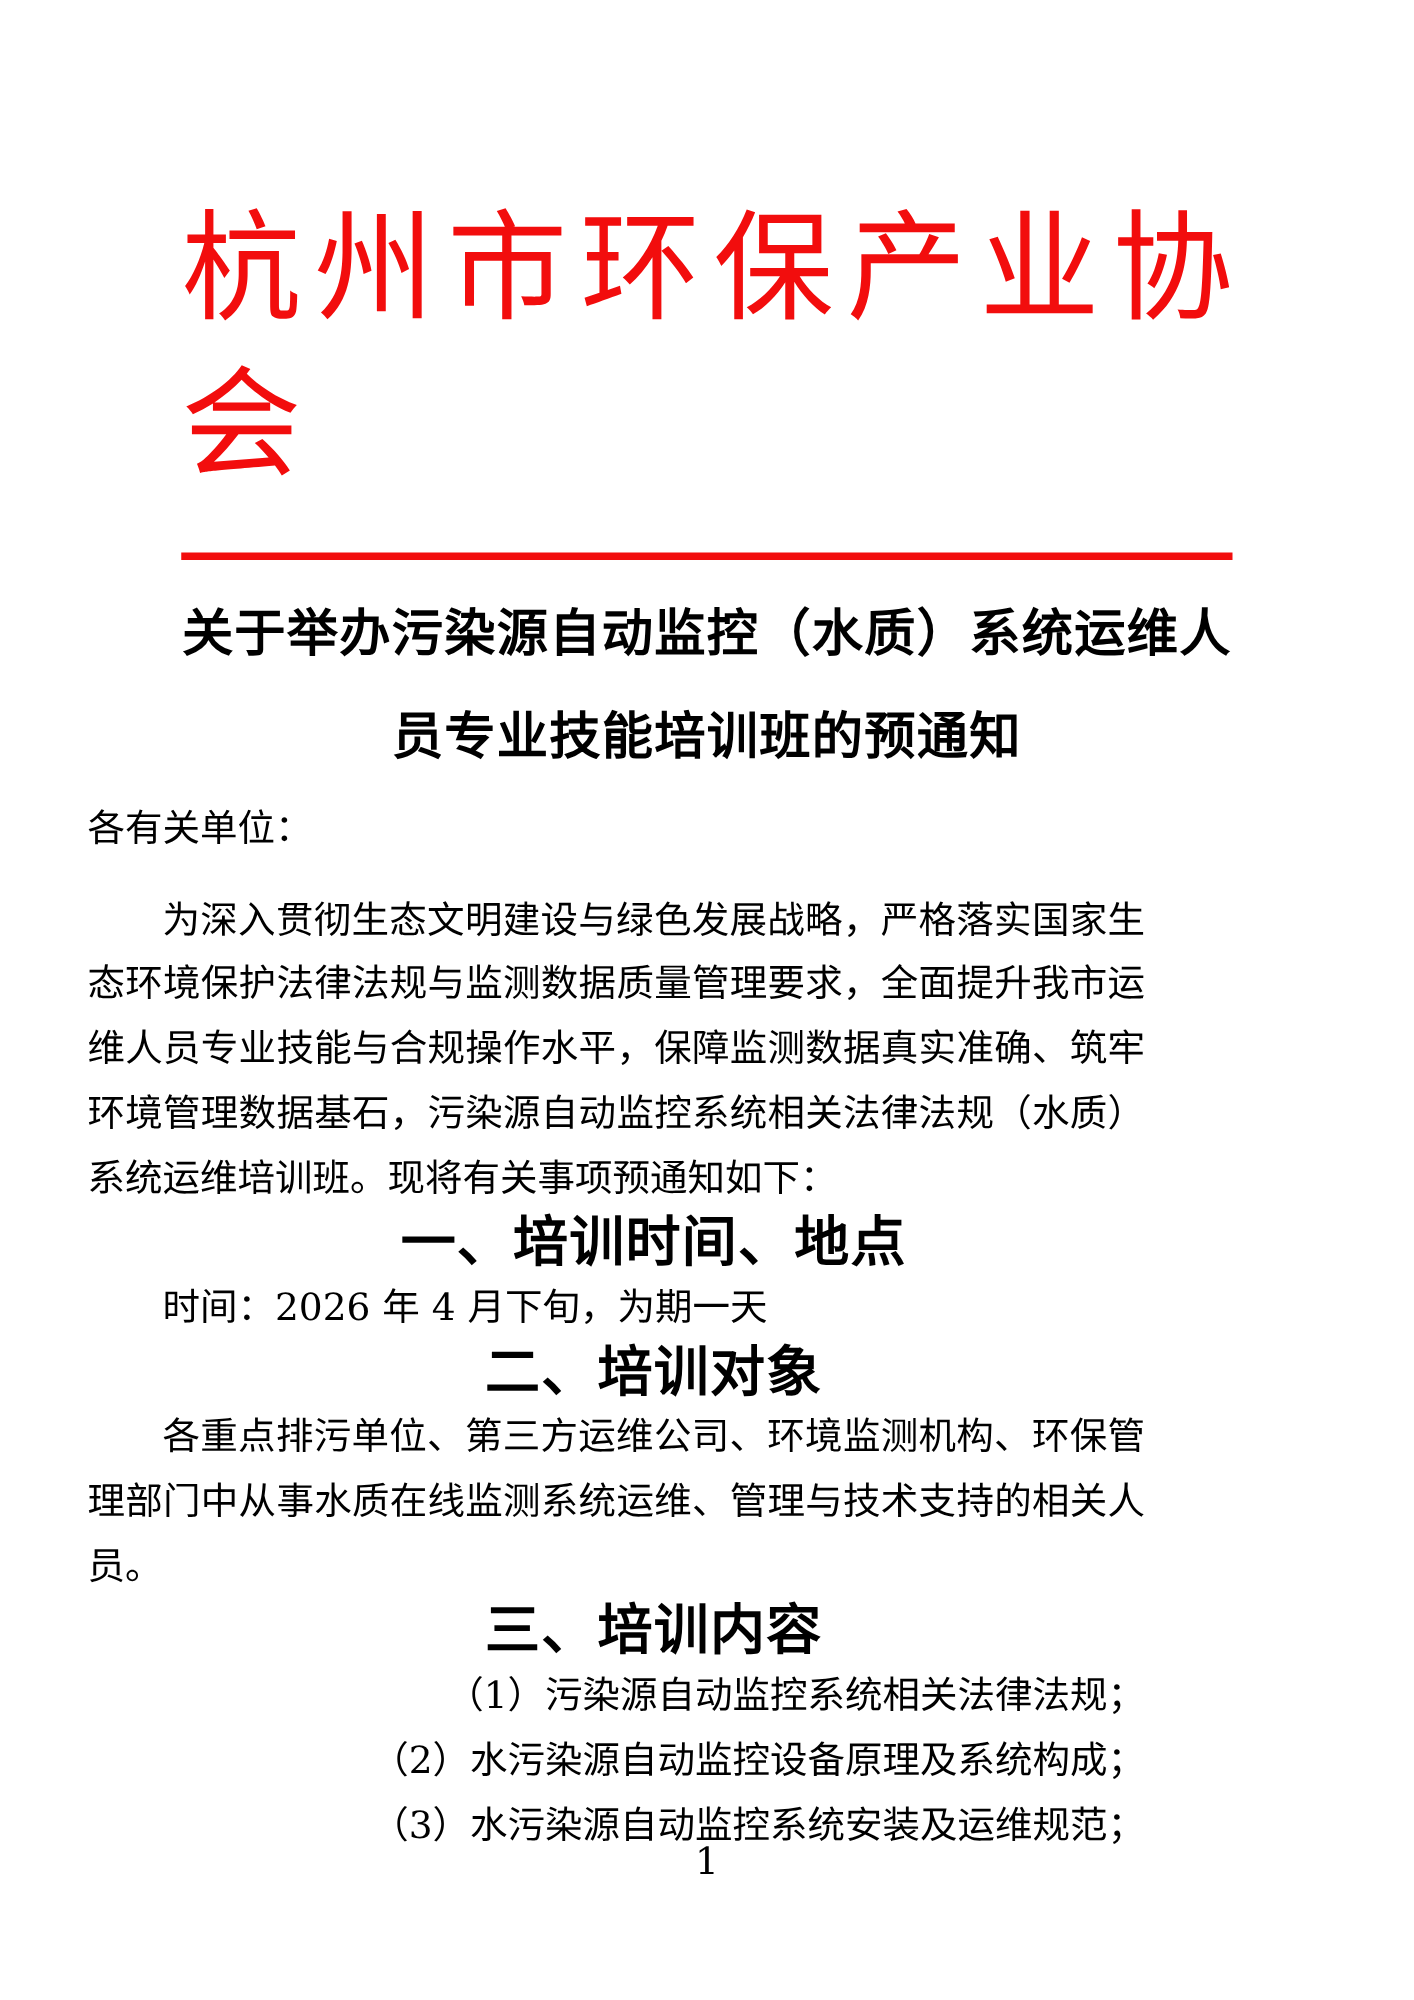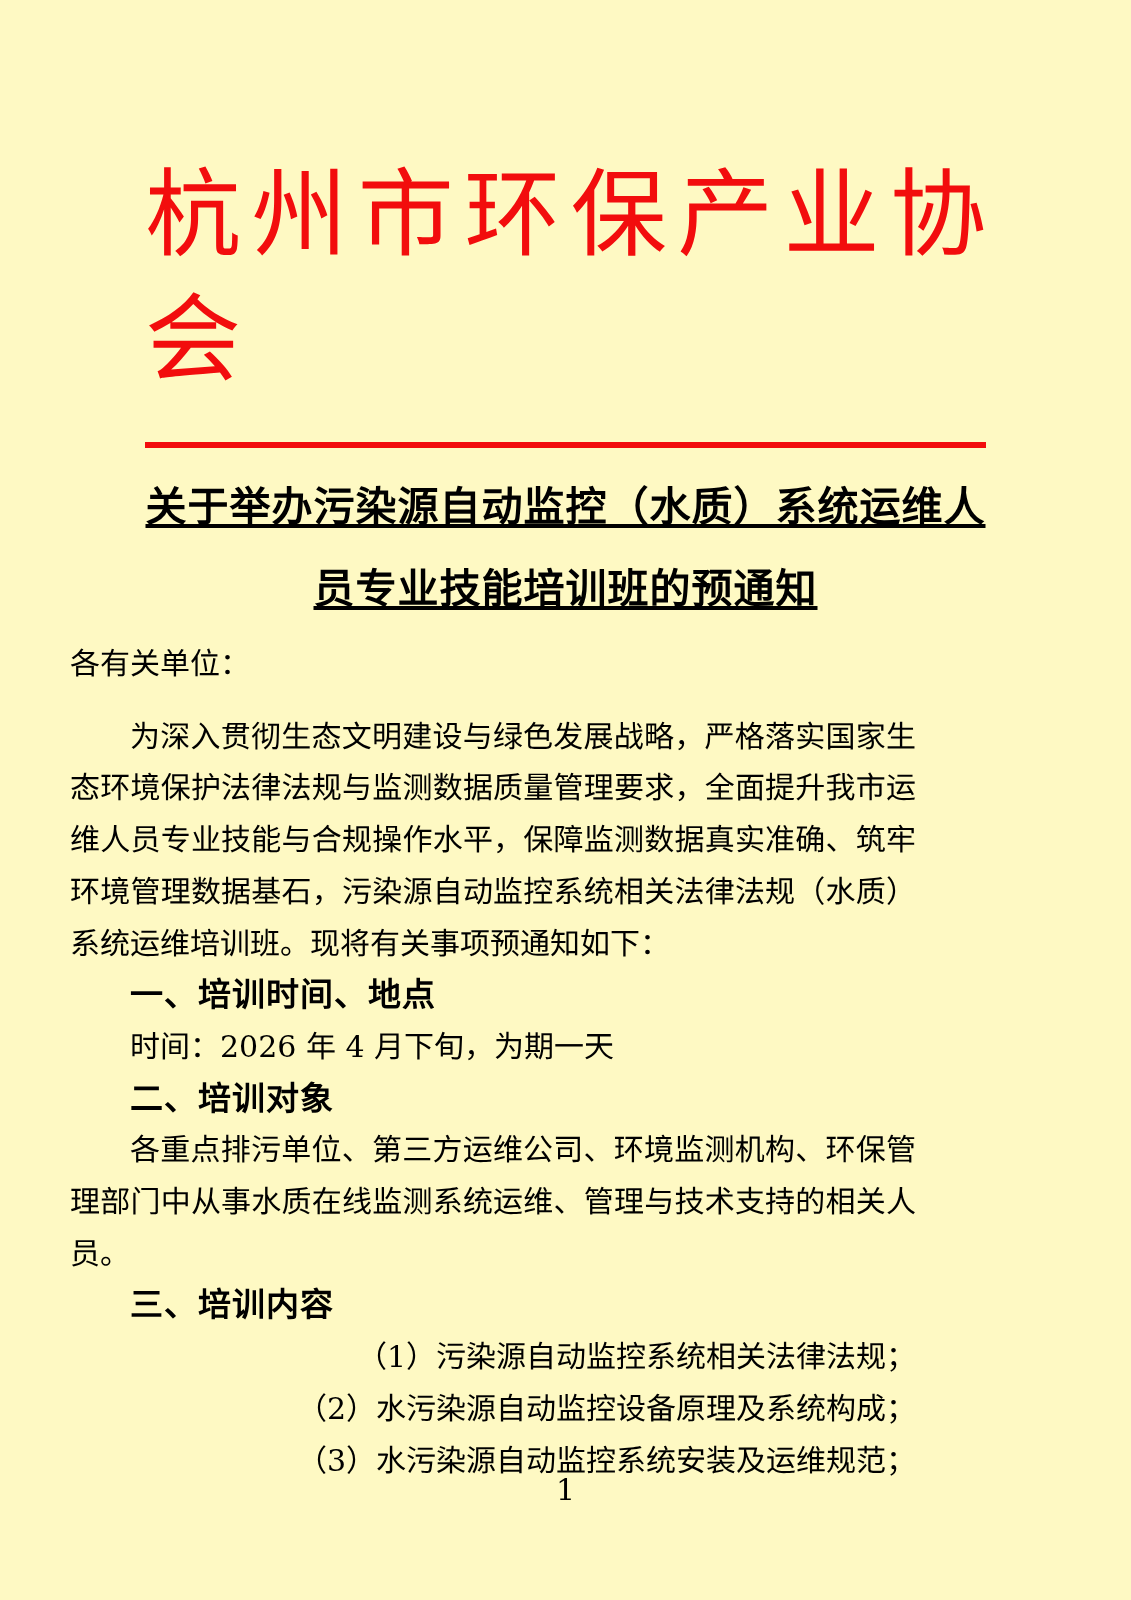--- a/index.html
+++ b/index.html
@@ -1,21 +1,21 @@
 <!DOCTYPE html>
 <html lang="zh-CN" style="--accent_red: #f20d0d;"><head>
 <meta charset="utf-8">
 <style>
   html, body { margin: 0; padding: 0; background: #e8e8e8; }
   .page {
     position: relative;
     width: 1131px;
     height: 1600px;
     margin: 0 auto;
-    background: #fef9c3;
+    background: #ffffff;
     color: #000000;
     font-family: "DejaVu Serif", serif;
     overflow: hidden;
   }
   
   .letterhead { padding: 153px 145px 0 145px; }
   .org-name {
     width: 841px;
     font-family: "DejaVu Sans", "Liberation Sans", sans-serif;
     font-size: 96px;
@@ -36,41 +36,40 @@
   
   .doc-title {
     margin: 18px 145px 0 145px;
     width: 841px;
     font-family: "DejaVu Sans", "Liberation Sans", sans-serif;
     font-weight: 700;
     font-size: 41px;
     line-height: 82px;
     text-align: center;
     letter-spacing: 1px;
-    text-decoration: underline;
   }
   
   .doc-body {
     margin: 8px 140px 0 70px;
     width: 846px;
     font-size: 30px;
     line-height: 51.7px;
     text-align: justify;
     text-justify: inter-ideograph;
   }
   .doc-body p, .doc-body h2 { margin: 0; padding: 0; }
   .salutation { margin-bottom: 21px !important; text-align: left; }
   .para { text-indent: 2em; }
   .sec-heading {
     font-family: "DejaVu Sans", "Liberation Sans", sans-serif;
     font-weight: 700;
-    font-size: 33px;
+    font-size: 44px;
     line-height: 51.7px;
     text-indent: 60px;
-    text-align: left;
+    text-align: center;
     letter-spacing: 1px;
   }
   .line { text-indent: 2em; text-align: left; }
   .item { text-indent: 45px; text-align: right; }
   
   .page-number {
     position: absolute;
     left: 0;
     right: 0;
     top: 1472px;

